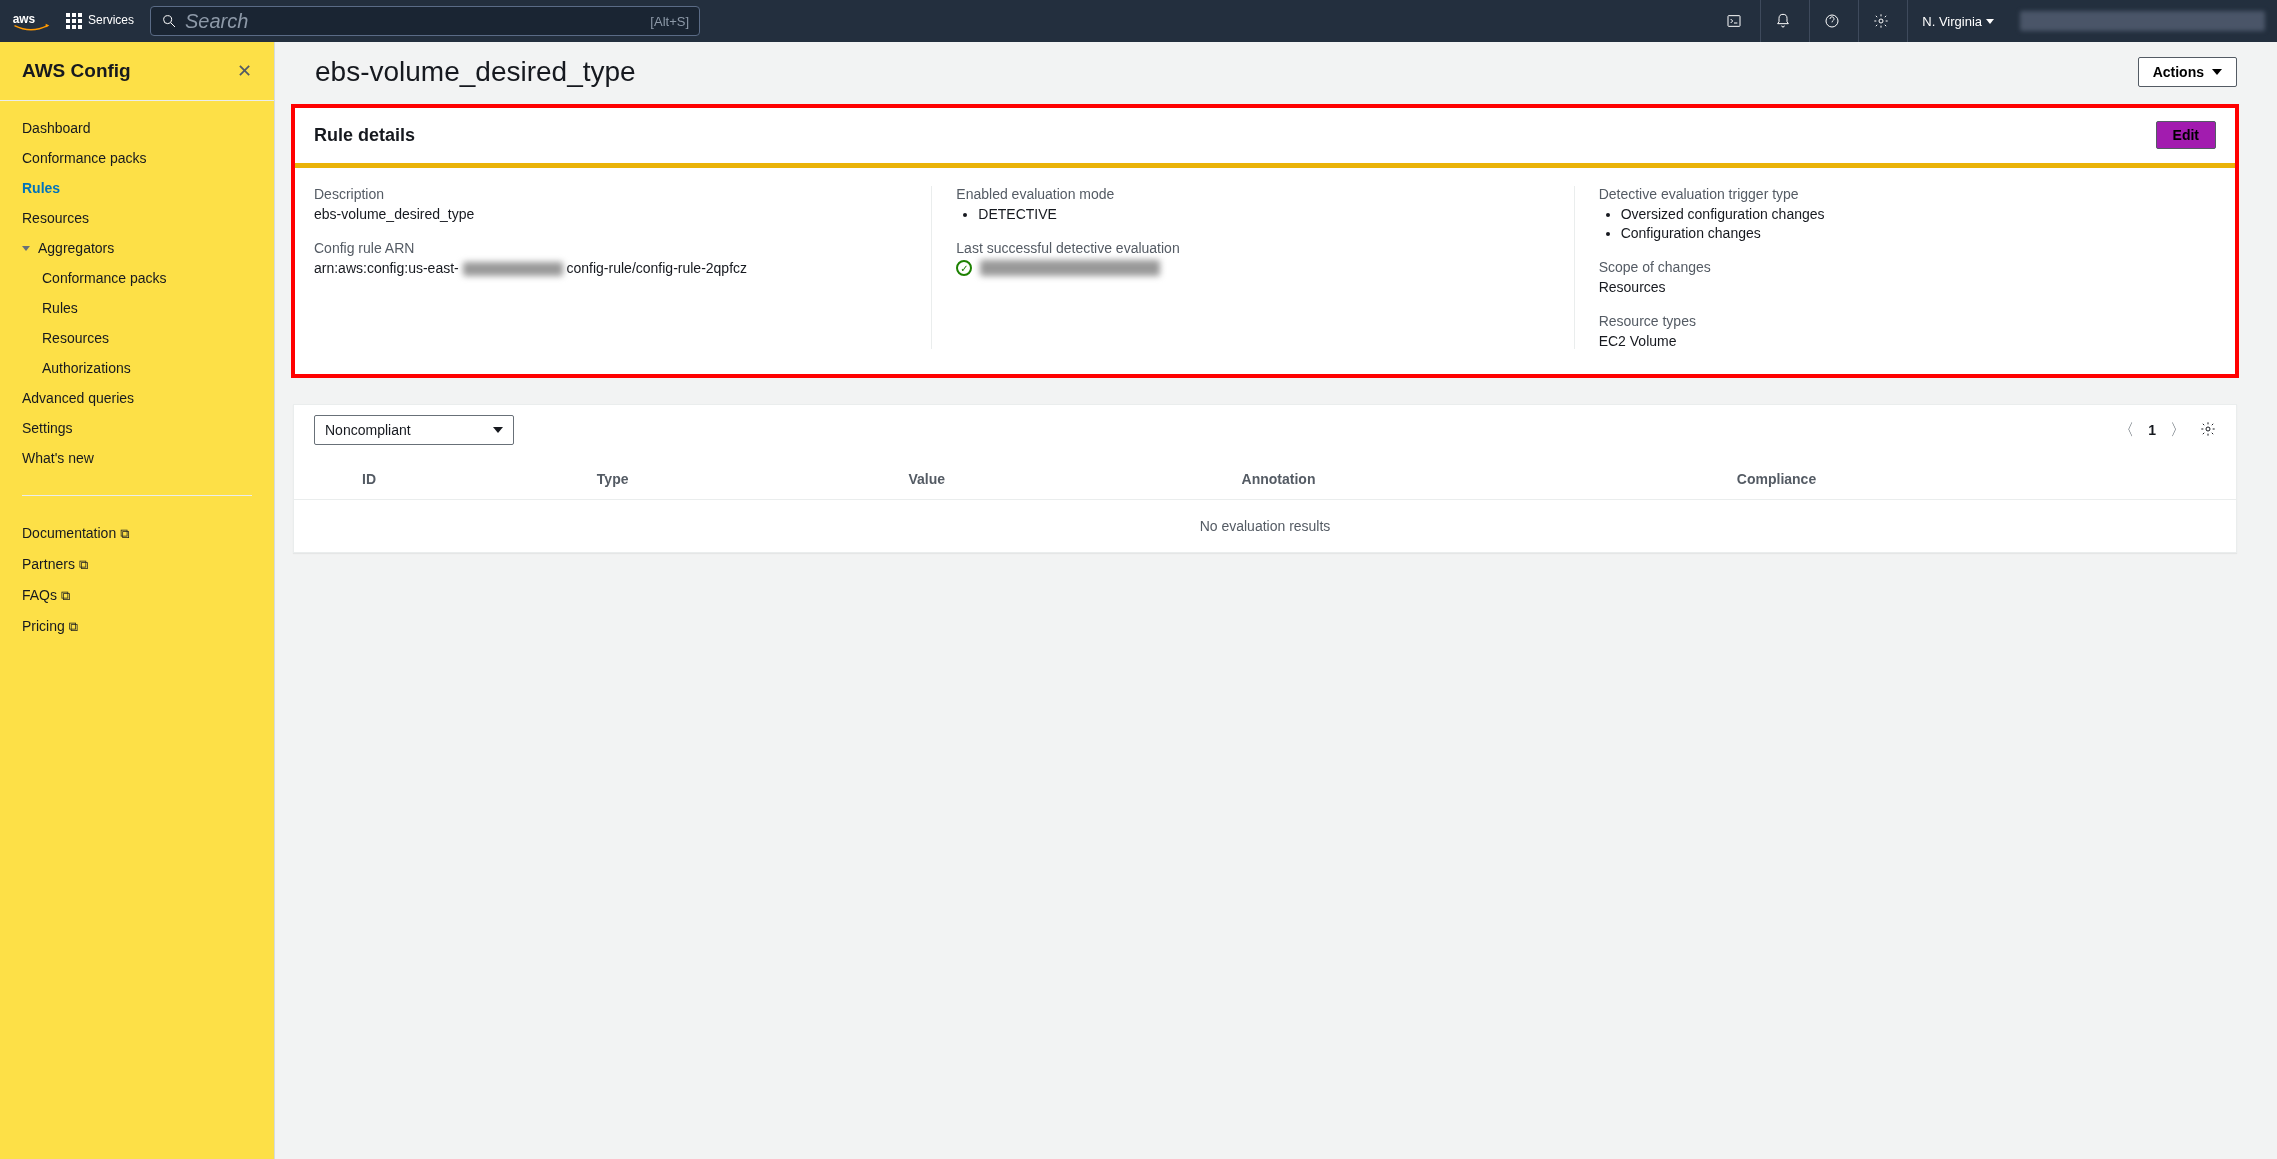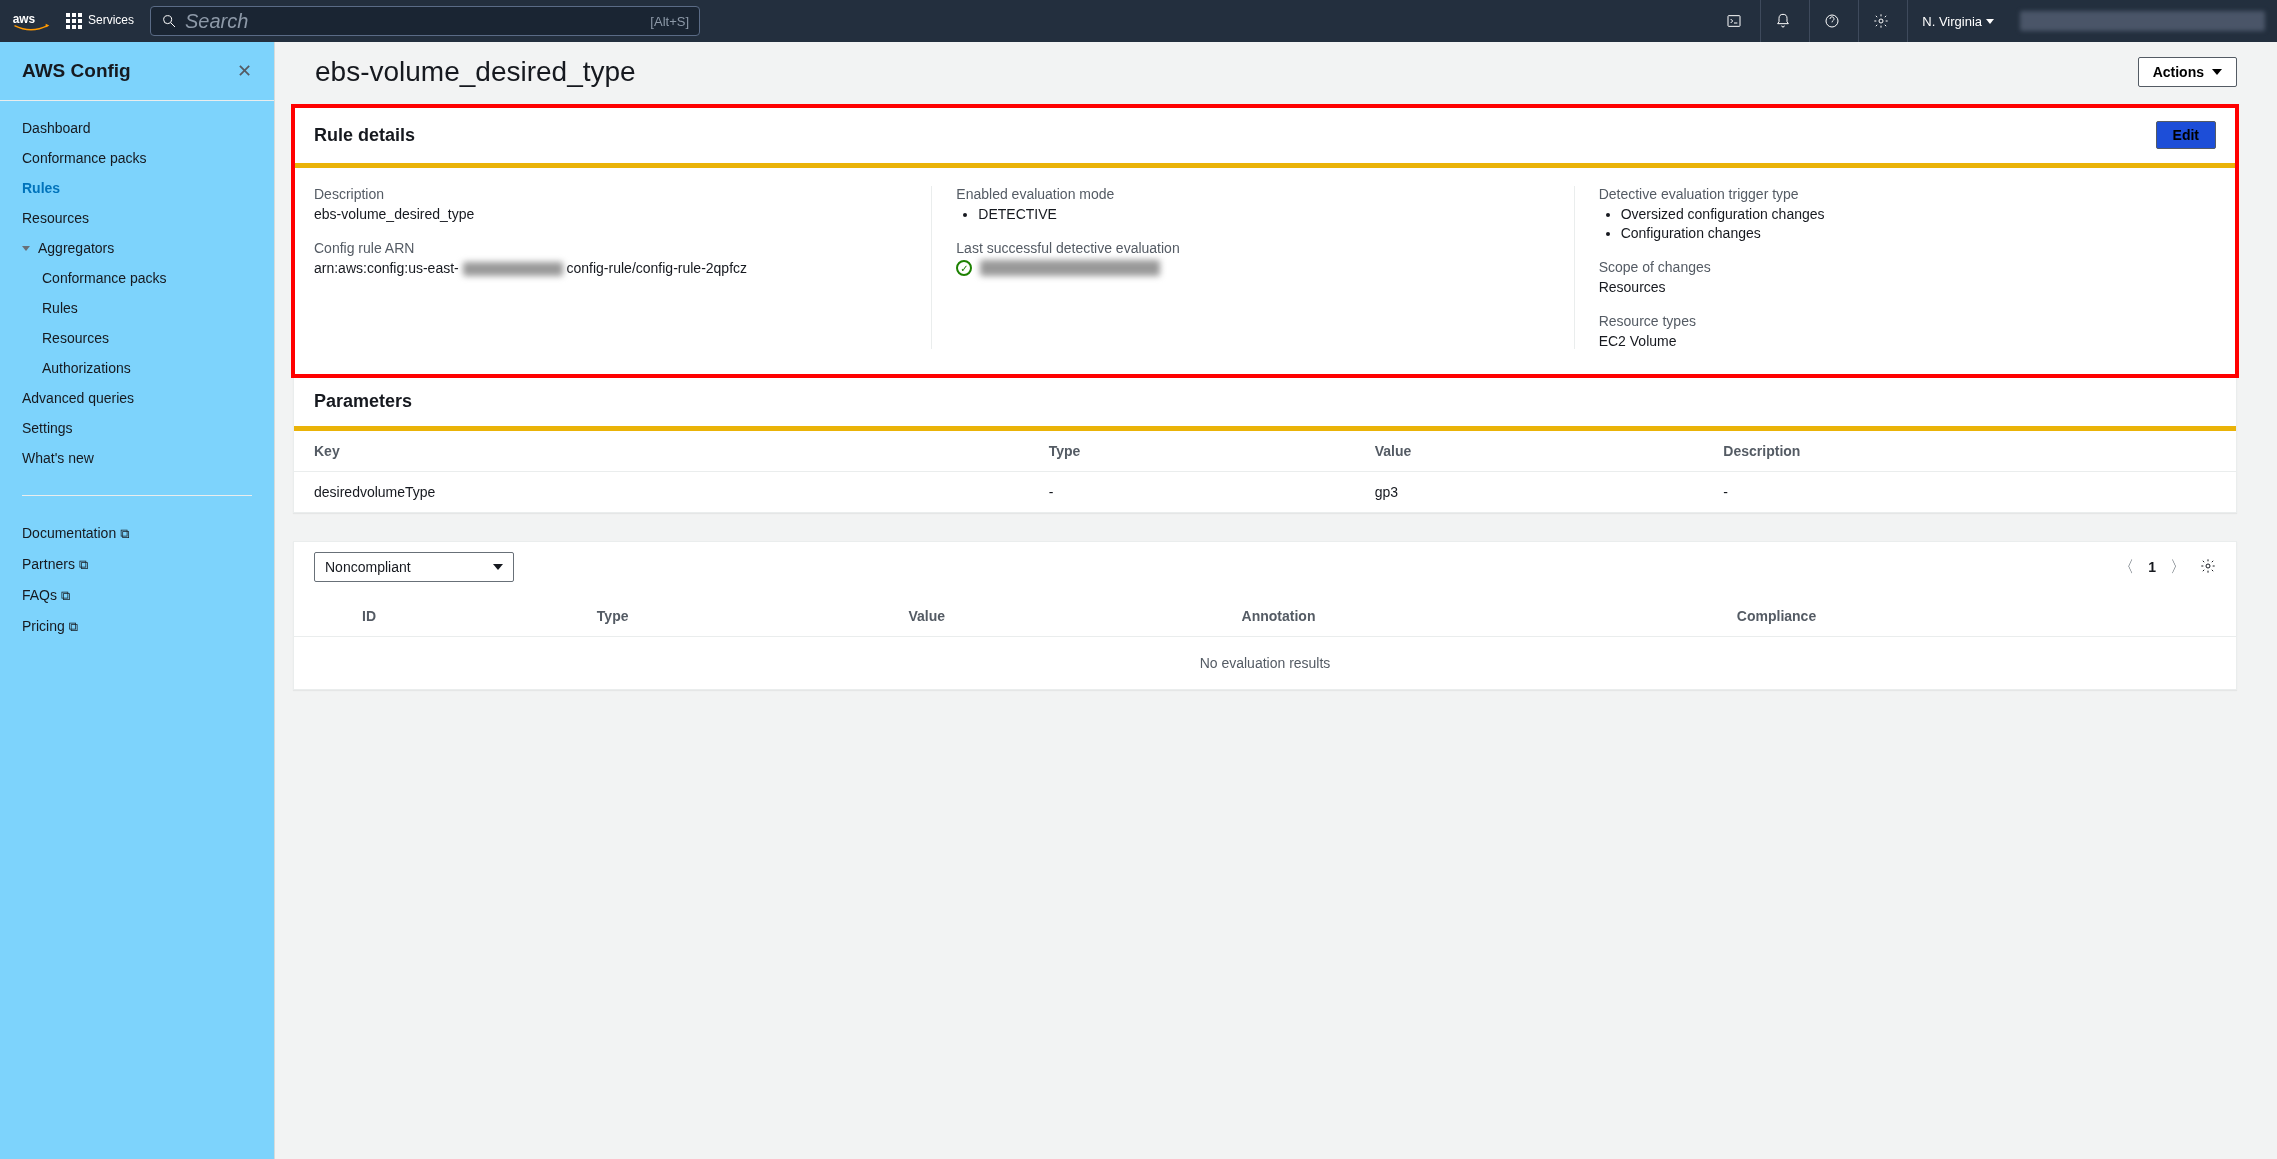--- a/index.html
+++ b/index.html
@@ -17,21 +17,21 @@
 .searchbox input::placeholder { color:#8d99a8; font-style:italic; }
 .shortcut { color:#8d99a8; font-size:13px; }
 .topnav-right { margin-left:auto; display:flex; align-items:center; gap:4px; }
 .topnav-right .icon-btn { padding: 0 14px; height:42px; display:flex; align-items:center; border-left:1px solid #3e4a5c; cursor:pointer; }
 .topnav-right .icon-btn:first-child { border-left:none; }
 .region { padding: 0 14px; display:flex; align-items:center; gap:4px; font-size:13px; border-left:1px solid #3e4a5c; height:42px; cursor:pointer;}
 .account-blur { width: 245px; height:20px; background:#4a5568; border-radius:2px; margin-left:8px; filter: blur(2px); }
 
 
 .container { display:flex; min-height: calc(100vh - 42px); }
-.sidebar { width: 275px; border-right:1px solid #d5dbdb; background:#7dd3fc; }
+.sidebar { width: 275px; border-right:1px solid #d5dbdb; background:#fde047; }
 .sidebar-header { display:flex; align-items:center; justify-content:space-between; padding: 18px 22px; border-bottom:1px solid #eaeded; }
 .sidebar-header h2 { font-size:19px; font-weight:700; }
 .close-x { cursor:pointer; font-size:18px; color:#545b64; }
 .sidebar ul { list-style:none; padding: 12px 0; }
 .sidebar li { padding: 7px 22px; font-size:14px; color:#16191f; cursor:pointer; }
 .sidebar li.active { color:#0073bb; font-weight:700; }
 .sidebar li.subhead { display:flex; align-items:center; gap:8px; }
 .sidebar li.sub { padding-left: 42px; }
 .sidebar .divider { height:1px; background:#eaeded; margin: 10px 22px; }
 .ext-icon { font-size:13px; margin-left:4px; }
@@ -39,21 +39,21 @@
 
 .main { flex:1; background:#f2f3f3; padding: 0 0 40px 0; overflow:auto; }
 .page-head { display:flex; align-items:center; justify-content:space-between; padding: 14px 40px 8px 40px; }
 .page-head h1 { font-size:28px; font-weight:400; color:#16191f; }
 .actions-btn { background:#fff; border:1px solid #545b64; border-radius:2px; padding:6px 14px; font-size:14px; font-weight:700; cursor:pointer; display:flex; align-items:center; gap:8px; }
 
 .panel { background:#fff; margin: 10px 40px 0 18px; border:1px solid #eaeded; box-shadow:0 1px 1px rgba(0,0,0,0.05); }
 .panel.highlighted { outline:4px solid #ff0000; outline-offset:-2px; }
 .panel-header { display:flex; align-items:center; justify-content:space-between; padding: 14px 20px; border-bottom:5px solid #eab308; }
 .panel-header h3 { font-size:18px; font-weight:700; }
-.btn { background:#1d4ed8; border:1px solid #545b64; border-radius:2px; padding:5px 16px; font-size:14px; font-weight:700; cursor:pointer; }
+.btn { background:#a21caf; border:1px solid #545b64; border-radius:2px; padding:5px 16px; font-size:14px; font-weight:700; cursor:pointer; }
 .btn.disabled { color:#aab7b8; border-color:#d5dbdb; cursor:default; }
 .btn.icon-only { padding:6px 10px; }
 
 .details-body { display:flex; padding: 18px 20px 26px 20px; }
 .col { flex:1; padding-right:20px; }
 .col + .col { border-left:1px solid #eaeded; padding-left:24px; }
 .label { color:#545b64; font-size:14px; margin-bottom:4px; }
 .value { font-size:14px; margin-bottom:18px; }
 .value:last-child { margin-bottom:0; }
 .value ul { list-style: disc; padding-left: 22px; }
@@ -234,43 +234,20 @@
             </ul>
           </div>
           <div class="label">Scope of changes</div>
           <div class="value">Resources</div>
           <div class="label">Resource types</div>
           <div class="value">EC2 Volume</div>
         </div>
       </div>
     </div>
 
-    <div class="panel" style="margin-top:0; border-top:none;">
-      <div class="panel-header" style="border-top:1px solid #eaeded;">
-        <h3>Parameters</h3>
-      </div>
-      <table>
-        <thead>
-          <tr>
-            <th>Key</th>
-            <th>Type</th>
-            <th>Value</th>
-            <th>Description</th>
-          </tr>
-        </thead>
-        <tbody>
-          <tr>
-            <td>desiredvolumeType</td>
-            <td>-</td>
-            <td>gp3</td>
-            <td>-</td>
-          </tr>
-        </tbody>
-      </table>
-    </div>
 
     <div class="panel" style="margin-top:28px;">
       <div class="filter-row">
         <div class="select">
           <span>Noncompliant</span>
           <span class="caret-down-lg" style="color:#16191f"></span>
         </div>
         <div class="pager">
           <span class="chev">〈</span>
           <span class="num">1</span>

